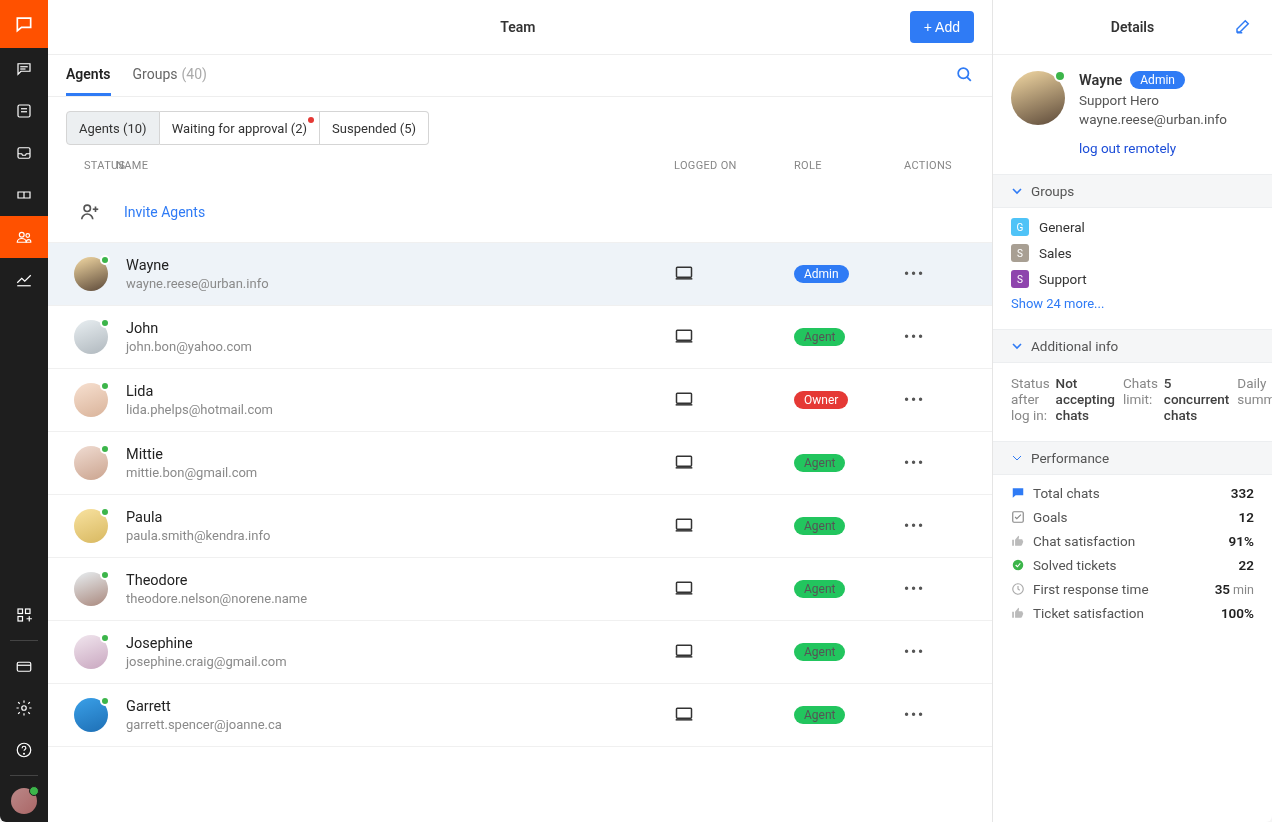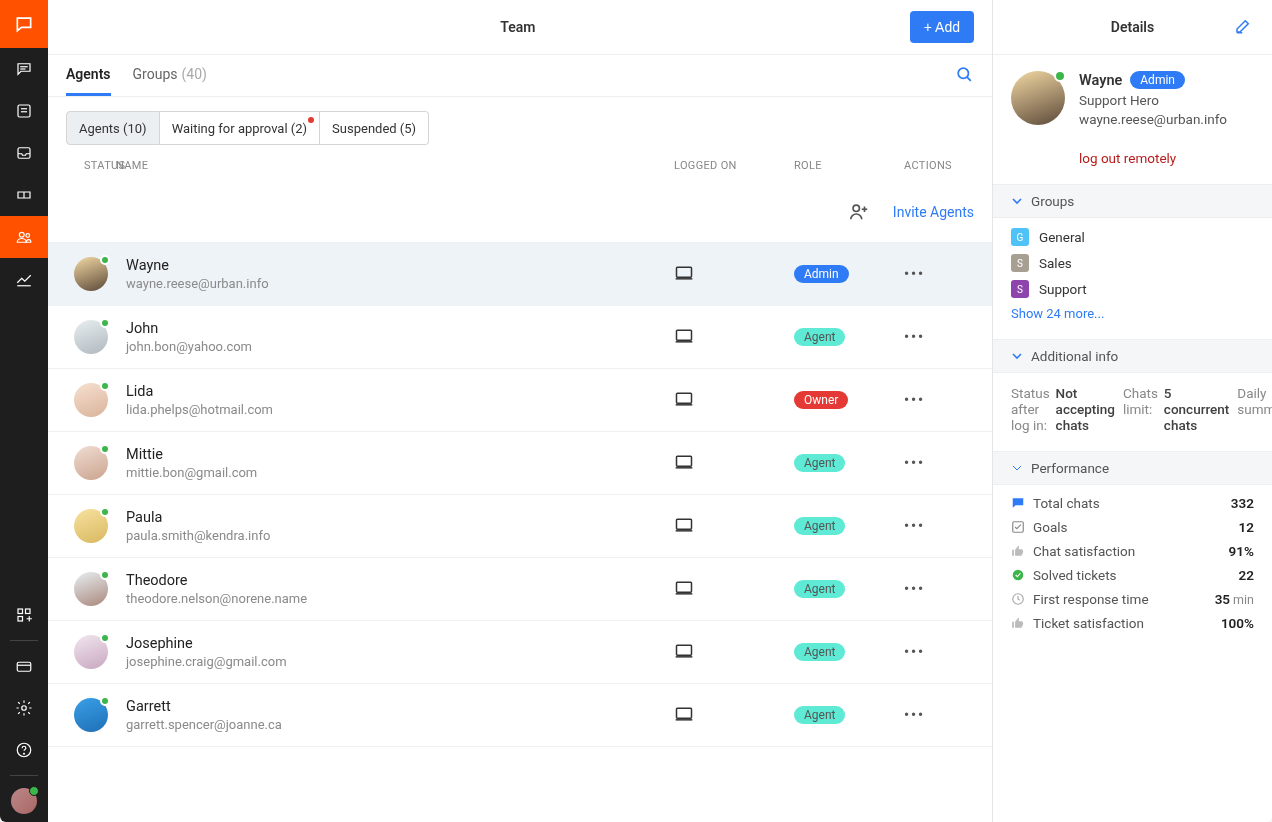--- a/index.html
+++ b/index.html
@@ -50,52 +50,52 @@
   .thead { display:flex; align-items:center; padding:6px 18px 10px; color:#878787; font-size:11px; letter-spacing:0.03em; text-transform:uppercase; }
   .col-status { width:50px; display:flex; align-items:center; gap:18px; }
   .col-name { flex:1; }
   .col-logged { width:120px; }
   .col-role { width:110px; }
   .col-actions { width:70px; text-align:left; }
 
   
   .rows { flex:1; overflow-y:auto; }
   .row-base { display:flex; align-items:center; padding:14px 18px; border-bottom:1px solid #f0f0f0; }
-  .invite-row { cursor:pointer;justify-content:flex-end; }
+  .invite-row { cursor:pointer; }
   .invite-icon { width:32px; height:32px; display:flex; align-items:center; justify-content:center; color:#555; margin-left:8px; }
   .invite-text { color:#2f7bf5; font-size:14px; margin-left:18px; }
 
   .agent-row { cursor:pointer; }
   .agent-row.selected { background:#eef3f8; }
   .avatar { width:34px; height:34px; border-radius:50%; position:relative; margin-left:8px; flex-shrink:0; }
   .avatar .pic { width:100%; height:100%; border-radius:50%; }
   .avatar .status { position:absolute; top:-2px; right:-2px; width:10px; height:10px; border-radius:50%; background:#3cb54a; border:2px solid #fff; }
   .agent-info { margin-left:18px; flex:1; min-width:0; }
   .agent-name { font-size:14.5px; color:#222; }
   .agent-email { font-size:13px; color:#8a8a8a; margin-top:2px; }
   .logged-col { width:120px; color:#555; }
   .role-col { width:110px; }
   .badge { display:inline-block; border-radius:12px; padding:2px 10px; font-size:12px; }
   .badge.admin { background:#2f7bf5; color:#fff; }
-  .badge.agent { background:#5eead4; color:#555; }
+  .badge.agent { background:#22c55e; color:#555; }
   .badge.owner { background:#e53935; color:#fff; }
   .actions-col { width:70px; text-align:left; cursor:pointer; color:#555; }
   .dots { letter-spacing:2px; font-weight:700; }
 
   
   .details-body { padding:16px 18px; }
   .profile-block { display:flex; gap:14px; }
   .profile-avatar { width:54px; height:54px; border-radius:50%; background:linear-gradient(160deg,#f3d9a4,#5c4939); position:relative; }
   .profile-avatar .status { position:absolute; top:-1px; right:-1px; width:12px; height:12px; border-radius:50%; background:#3cb54a; border:2px solid #fff; }
   .profile-lines { display:flex; flex-direction:column; gap:3px; font-size:13.5px; }
   .profile-name-row { display:flex; align-items:center; gap:8px; }
   .profile-name { font-weight:600; font-size:14.5px; }
   .profile-title { color:#555; }
   .profile-email { color:#555; }
-  .profile-logout { color:#b91c1c; cursor:pointer; margin-top:20px; }
+  .profile-logout { color:#1d4ed8; cursor:pointer; margin-top:10px; }
 
   .section-hdr { margin:18px -18px 0; padding:8px 18px; background:#f5f6f7; border-top:1px solid #eceef0; border-bottom:1px solid #eceef0; display:flex; align-items:center; gap:8px; color:#555; font-size:13.5px; cursor:pointer; }
   .section-hdr svg { width:12px; height:12px; }
 
   .group-list { margin-top:10px; display:flex; flex-direction:column; gap:8px; }
   .group-item { display:flex; align-items:center; gap:10px; font-size:13.5px; color:#333; }
   .gicon { width:18px; height:18px; border-radius:3px; display:flex; align-items:center; justify-content:center; font-size:10px; color:#fff; }
   .gicon.g { background:#4fc3f7; }
   .gicon.s { background:#a89f93; }
   .gicon.p { background:#8e44ad; }

